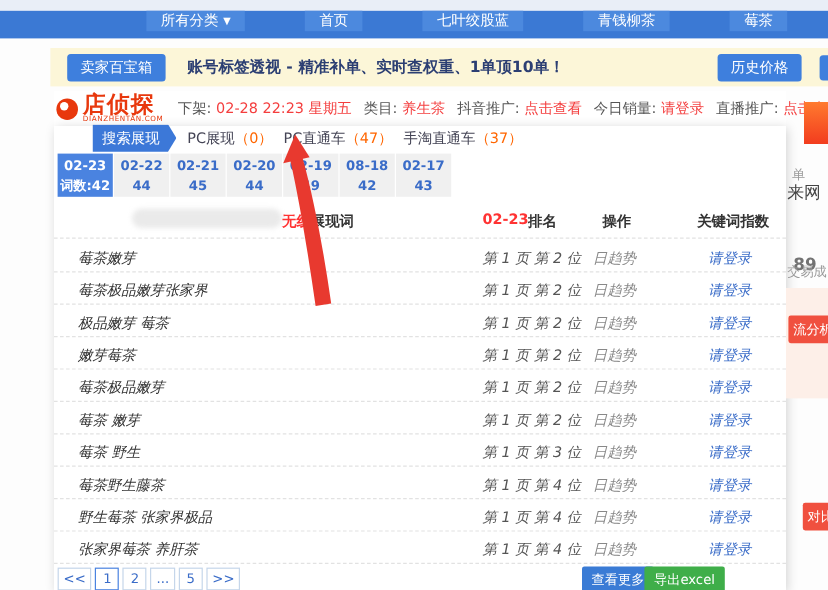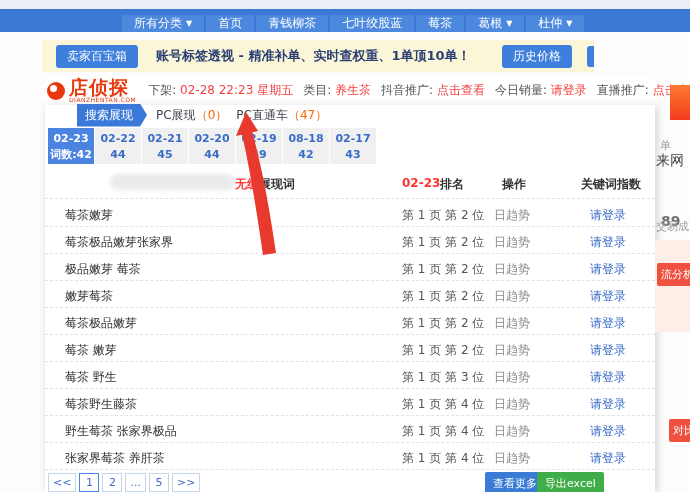--- a/index.html
+++ b/index.html
@@ -3,27 +3,27 @@
 <meta charset="utf-8">
 <style>
   * { margin:0; padding:0; box-sizing:border-box; }
   body { background:#fff; }
   .screen { position:relative; width:690px; height:492px; overflow:hidden; background:#fdfdfd;
             font-family:"DejaVu Sans","Liberation Sans",sans-serif; font-size:12px; }
 
   
   .top-strip { position:absolute; left:0; top:0; width:690px; height:9px; background:#e9eef7; }
   .navbar { position:absolute; left:0; top:9px; width:690px; height:23px; background:#3b79d4;
-            display:flex; align-items:flex-end; padding-left:122px; }
+            display:flex; align-items:flex-start; padding-left:122px;gap:48px; }
   .nav-item { display:flex; align-items:center; gap:4px; padding:0 12px; margin-right:2px;
               background:#4c89de; color:#fff; font-size:12px; cursor:pointer; white-space:nowrap; }
   .nav-caret { font-size:8px; }
 
   
-  .banner { position:absolute; left:42px; top:40px; width:552px; height:32px; background:#fcf6d8;
+  .banner { position:absolute; left:42px; top:40px; width:648px; height:32px; background:#fcf6d8;
             display:flex; align-items:center; }
   .btn-blue { background:#3e7fdd; color:#fff; border:none; border-radius:3px; padding:3px 11px;
               font-size:12px; cursor:pointer; font-family:inherit; }
   .banner .treasure { margin-left:14px; }
   .banner-msg { margin-left:18px; color:#2c3f73; font-weight:bold; font-size:13px; }
   .banner .history { position:absolute; right:22px; }
   .banner .partial-btn { position:absolute; right:0; width:7px; height:21px; background:#3e7fdd;
               border-radius:3px 0 0 3px; }
 
   
@@ -62,21 +62,21 @@
   .blurblock { position:absolute; left:65px; top:7px; width:125px; height:16px; background:#eaeaea;
                border-radius:8px; filter:blur(2px); }
   .th { position:absolute; top:9px; color:#333; font-weight:bold; }
   .th-kw { left:190px; } .th-kw .red { color:#f33; }
   .th-date { left:357px; color:#f33; }
   .th-rank { left:395px; }
   .th-op { left:457px; }
   .th-idx { left:536px; }
 
   .rows { position:absolute; left:0; top:95px; width:100%; }
-  .trow { position:relative; height:27px; border-bottom:1px dashed #e2e2e2; }
+  .trow { position:relative; height:27px; border-bottom:1px dashed #e2e2e2;font-style:italic; }
   .td-kw  { position:absolute; left:20px;  top:7px; color:#333; }
   .td-rank{ position:absolute; left:357px; top:7px; color:#555; }
   .td-op  { position:absolute; left:449px; top:7px; color:#888; cursor:pointer; }
   .td-idx { position:absolute; left:545px; top:7px; color:#3a6cc8; cursor:pointer; }
 
   
   .pager { position:absolute; left:3px; top:368px; display:flex; gap:3px; }
   .pbox { min-width:20px; height:19px; padding:0 4px; border:1px solid #c5d6ea; background:#fff;
           color:#3a6cc8; font-size:11px; display:flex; align-items:center; justify-content:center;
           cursor:pointer; }
@@ -111,24 +111,24 @@
 
   <div class="navbar">
     <div class="nav-item">
       <span>所有分类</span>
       <span class="nav-caret">▼</span>
     </div>
     <div class="nav-item">
       <span>首页</span>
     </div>
     <div class="nav-item">
+      <span>七叶绞股蓝</span>
+    </div>
+    <div class="nav-item">
       <span>青钱柳茶</span>
-    </div>
-    <div class="nav-item">
-      <span>七叶绞股蓝</span>
     </div>
     <div class="nav-item">
       <span>莓茶</span>
     </div>
     <div class="nav-item">
       <span>葛根</span>
       <span class="nav-caret">▼</span>
     </div>
     <div class="nav-item">
       <span>杜仲</span>
@@ -174,20 +174,23 @@
   <div class="panel">
 
     <div class="tabbar">
       <span class="tab-active">搜索展现</span>
       <span class="tab-item">
         <span>PC展现</span><span class="cnt">（0）</span>
       </span>
       <span class="tab-item">
         <span>PC直通车</span><span class="cnt">（47）</span>
       </span>
+      <span class="tab-item">
+        <span>手淘直通车</span><span class="cnt">（37）</span>
+      </span>
     </div>
 
     <div class="datetabs">
       <div class="dtab active">
         <div>02-23</div>
         <div>词数:42</div>
       </div>
       <div class="dtab">
         <div>02-22</div>
         <div>44</div>

